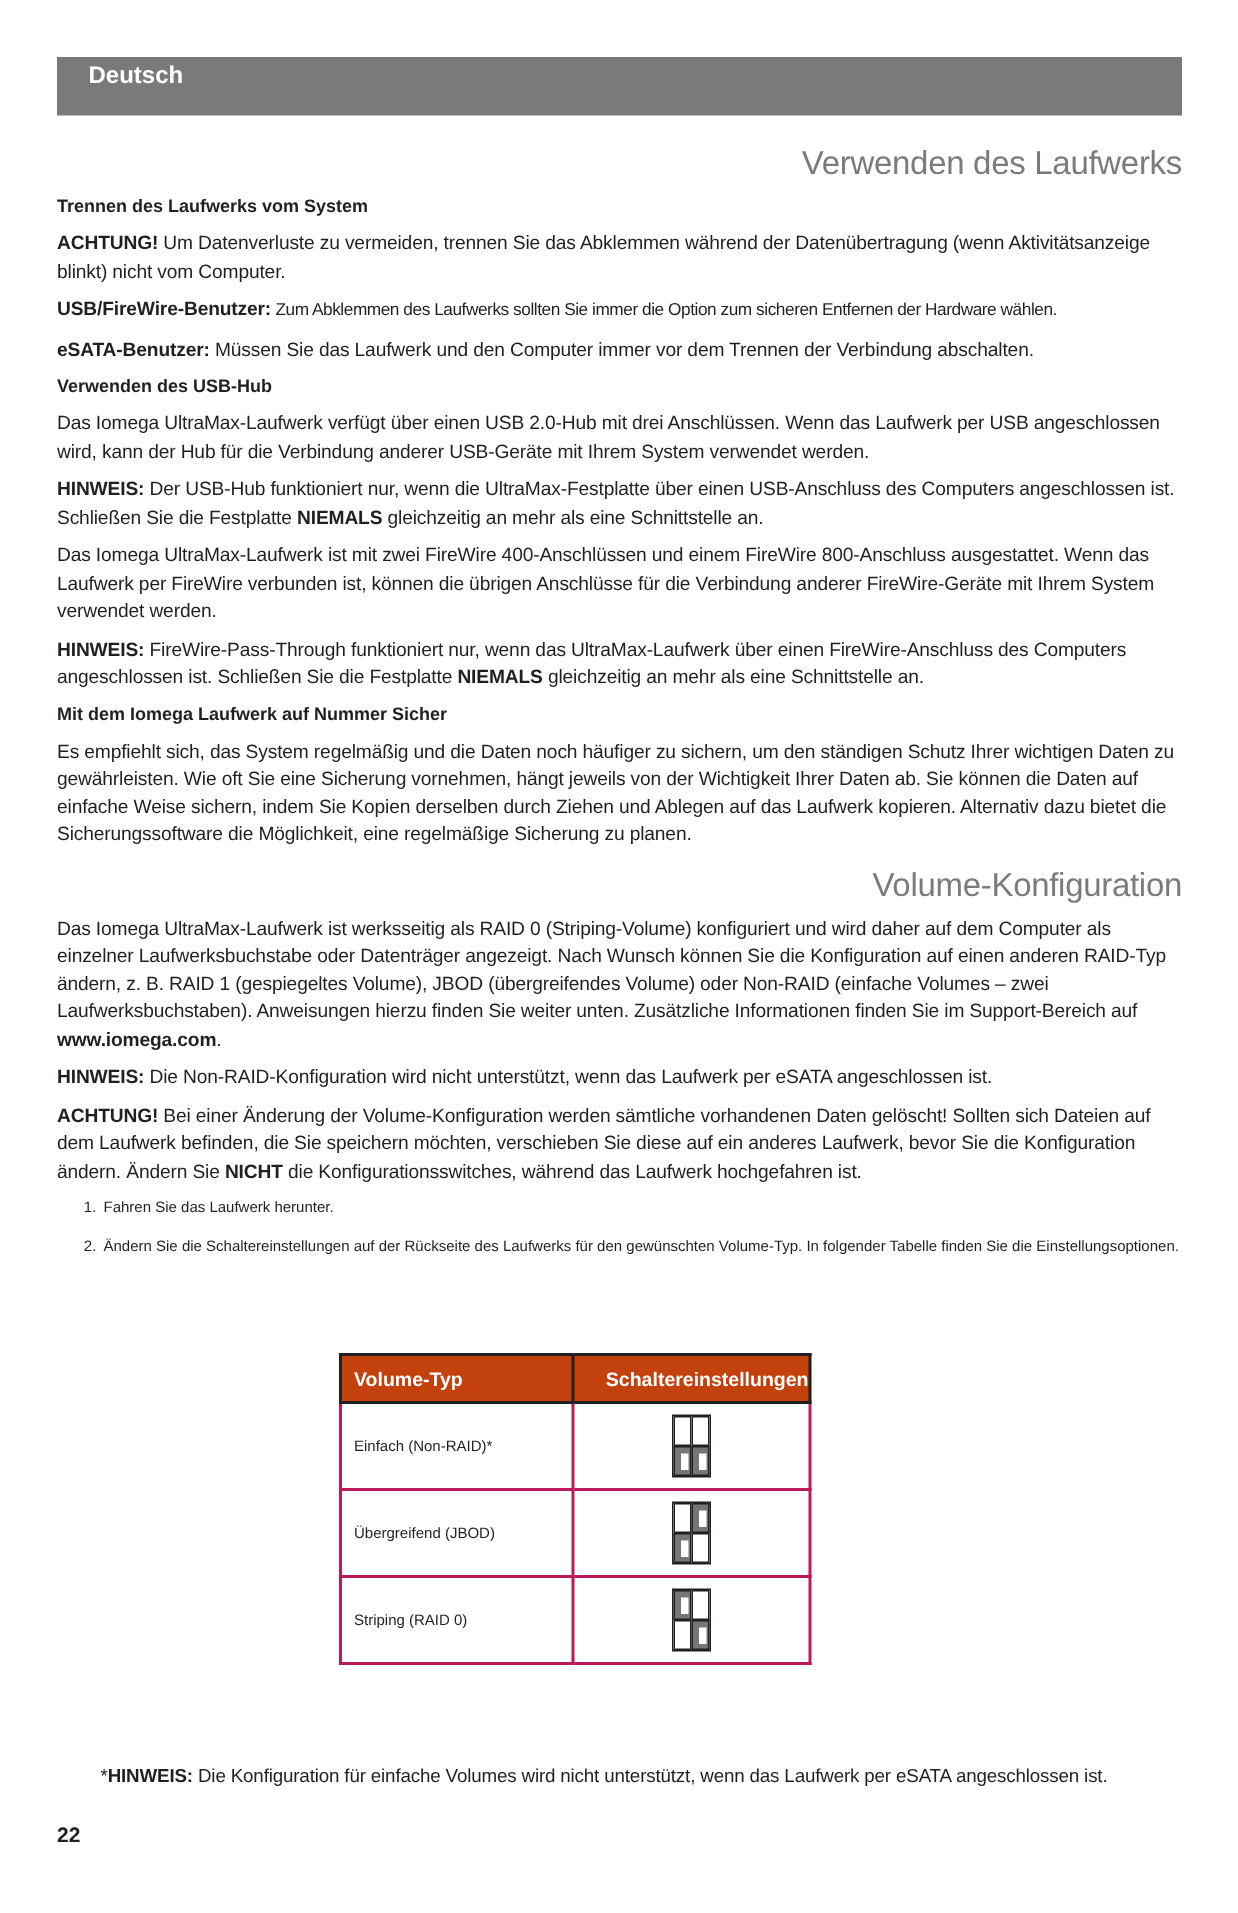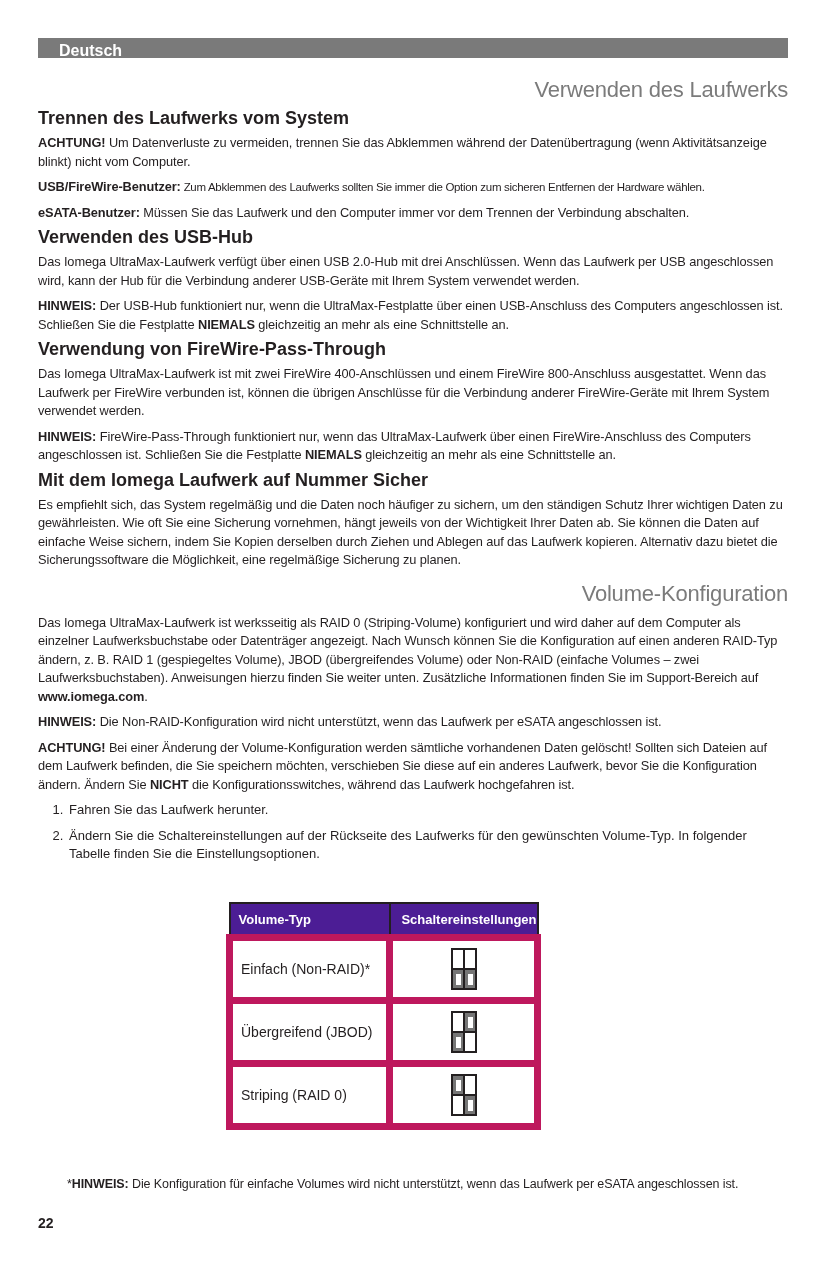--- a/index.html
+++ b/index.html
@@ -3,50 +3,50 @@
 <meta charset="utf-8">
 <style>
   html, body { margin: 0; padding: 0; background: #ffffff; }
   body {
     width: 825px; height: 1275px; position: relative; overflow: hidden;
     font-family: "Liberation Sans", "DejaVu Sans", sans-serif;
     color: #231f20;
   }
   .page { position: absolute; left: 38px; top: 38px; width: 750px; }
   .lang-bar {
-    height: 20px; background: #7a7a7a; color: #ffffff;
+    height: 39px; background: #7a7a7a; color: #ffffff;
     font-weight: bold; font-size: 16px; line-height: 25px;
     padding-left: 21px; box-sizing: border-box;
   }
   h1 {
     font-weight: normal; color: #7b7b7b; font-size: 22px;
     margin: 18px 0 6px 0; line-height: 28px; letter-spacing: -0.2px; text-align: right;
   }
   h2 {
-    font-size: 18px; font-weight: bold; margin: 0 0 8px 0; line-height: 16px;
+    font-size: 12px; font-weight: bold; margin: 0 0 8px 0; line-height: 16px;
   }
   p {
     font-size: 12.8px; line-height: 18.5px; margin: 0 0 7px 0; letter-spacing: -0.1px;
   }
   p.tight { font-size: 11.5px; letter-spacing: -0.3px; }
   b { font-weight: bold; }
   .h1-second { margin-top: 10px; }
-  ol { margin: 0 0 6px 0; padding-left: 29px; font-size: 13px; line-height: 18.5px; }
+  ol { margin: 0 0 6px 0; padding-left: 29px; font-size: 10px; line-height: 18.5px; }
   ol li { margin-bottom: 7px; padding-left: 2px; }
   table.cfg {
     position: absolute; left: 188px; top: 864px;
     border-collapse: collapse; width: 315px;
   }
   table.cfg th {
-    background: #4c1d95; color: #ffffff; font-weight: bold; font-size: 13px;
+    background: #c2410c; color: #ffffff; font-weight: bold; font-size: 13px;
     height: 30px; text-align: left; padding: 0 0 0 8px; border: 2px solid #231f20;
   }
   table.cfg th.col2 { text-align: right; padding: 0; }
   table.cfg td {
-    border: 7px solid #be185d; height: 56px; font-size: 14px; padding: 0 0 0 8px;
+    border: 2px solid #be185d; height: 56px; font-size: 10px; padding: 0 0 0 8px;
   }
   table.cfg td.col1 { width: 145px; }
   table.cfg td.col2 { text-align: center; padding: 0; }
   .switch {
     display: inline-grid; grid-template-columns: 12px 12px; grid-template-rows: 20px 20px;
     border: 1.5px solid #231f20; gap: 0; vertical-align: middle;
   }
   .cell { border: 0.75px solid #231f20; box-sizing: border-box; background: #ffffff; position: relative; }
   .cell.on { background: #767676; }
   .cell.on::after {
@@ -71,21 +71,20 @@
 
   <h2>Trennen des Laufwerks vom System</h2>
   <p><b>ACHTUNG!</b><span> Um Datenverluste zu vermeiden, trennen Sie das Abklemmen während der Datenübertragung (wenn Aktivitätsanzeige blinkt) nicht vom Computer.</span></p>
   <p class="tight"><b style="font-size:12.8px;letter-spacing:-0.1px;">USB/FireWire-Benutzer:</b><span> Zum Abklemmen des Laufwerks sollten Sie immer die Option zum sicheren Entfernen der Hardware wählen.</span></p>
   <p><b>eSATA-Benutzer:</b><span> Müssen Sie das Laufwerk und den Computer immer vor dem Trennen der Verbindung abschalten.</span></p>
 
   <h2>Verwenden des USB-Hub</h2>
   <p>Das Iomega UltraMax-Laufwerk verfügt über einen USB 2.0-Hub mit drei Anschlüssen. Wenn das Laufwerk per USB angeschlossen wird, kann der Hub für die Verbindung anderer USB-Geräte mit Ihrem System verwendet werden.</p>
   <p><b>HINWEIS:</b><span> Der USB-Hub funktioniert nur, wenn die UltraMax-Festplatte über einen USB-Anschluss des Computers angeschlossen ist. Schließen Sie die Festplatte </span><b>NIEMALS</b><span> gleichzeitig an mehr als eine Schnittstelle an.</span></p>
 
-  <h2>Verwendung von FireWire-Pass-Through</h2>
   <p>Das Iomega UltraMax-Laufwerk ist mit zwei FireWire 400-Anschlüssen und einem FireWire 800-Anschluss ausgestattet. Wenn das Laufwerk per FireWire verbunden ist, können die übrigen Anschlüsse für die Verbindung anderer FireWire-Geräte mit Ihrem System verwendet werden.</p>
   <p><b>HINWEIS:</b><span> FireWire-Pass-Through funktioniert nur, wenn das UltraMax-Laufwerk über einen FireWire-Anschluss des Computers angeschlossen ist. Schließen Sie die Festplatte </span><b>NIEMALS</b><span> gleichzeitig an mehr als eine Schnittstelle an.</span></p>
 
   <h2>Mit dem Iomega Laufwerk auf Nummer Sicher</h2>
   <p>Es empfiehlt sich, das System regelmäßig und die Daten noch häufiger zu sichern, um den ständigen Schutz Ihrer wichtigen Daten zu gewährleisten.  Wie oft Sie eine Sicherung vornehmen, hängt jeweils von der Wichtigkeit Ihrer Daten ab. Sie können die Daten auf einfache Weise sichern, indem Sie Kopien derselben durch Ziehen und Ablegen auf das Laufwerk kopieren. Alternativ dazu bietet die Sicherungssoftware die Möglichkeit, eine regelmäßige Sicherung zu planen.</p>
 
   <h1 class="h1-second">Volume-Konfiguration</h1>
   <p><span>Das Iomega UltraMax-Laufwerk ist werksseitig als RAID 0 (Striping-Volume) konfiguriert und wird daher auf dem Computer als einzelner Laufwerksbuchstabe oder Datenträger angezeigt. Nach Wunsch können Sie die Konfiguration auf einen anderen RAID-Typ ändern, z. B. RAID 1 (gespiegeltes Volume), JBOD (übergreifendes Volume) oder Non-RAID (einfache Volumes – zwei Laufwerksbuchstaben). Anweisungen hierzu finden Sie weiter unten. Zusätzliche Informationen finden Sie im Support-Bereich auf </span><b>www.iomega.com</b><span>.</span></p>
   <p><b>HINWEIS:</b><span> Die Non-RAID-Konfiguration wird nicht unterstützt, wenn das Laufwerk per eSATA angeschlossen ist.</span></p>
   <p><b>ACHTUNG!</b><span> Bei einer Änderung der Volume-Konfiguration werden sämtliche vorhandenen Daten gelöscht! Sollten sich Dateien auf dem Laufwerk befinden, die Sie speichern möchten, verschieben Sie diese auf ein anderes Laufwerk, bevor Sie die Konfiguration ändern. Ändern Sie </span><b>NICHT</b><span> die Konfigurationsswitches, während das Laufwerk hochgefahren ist.</span></p>

